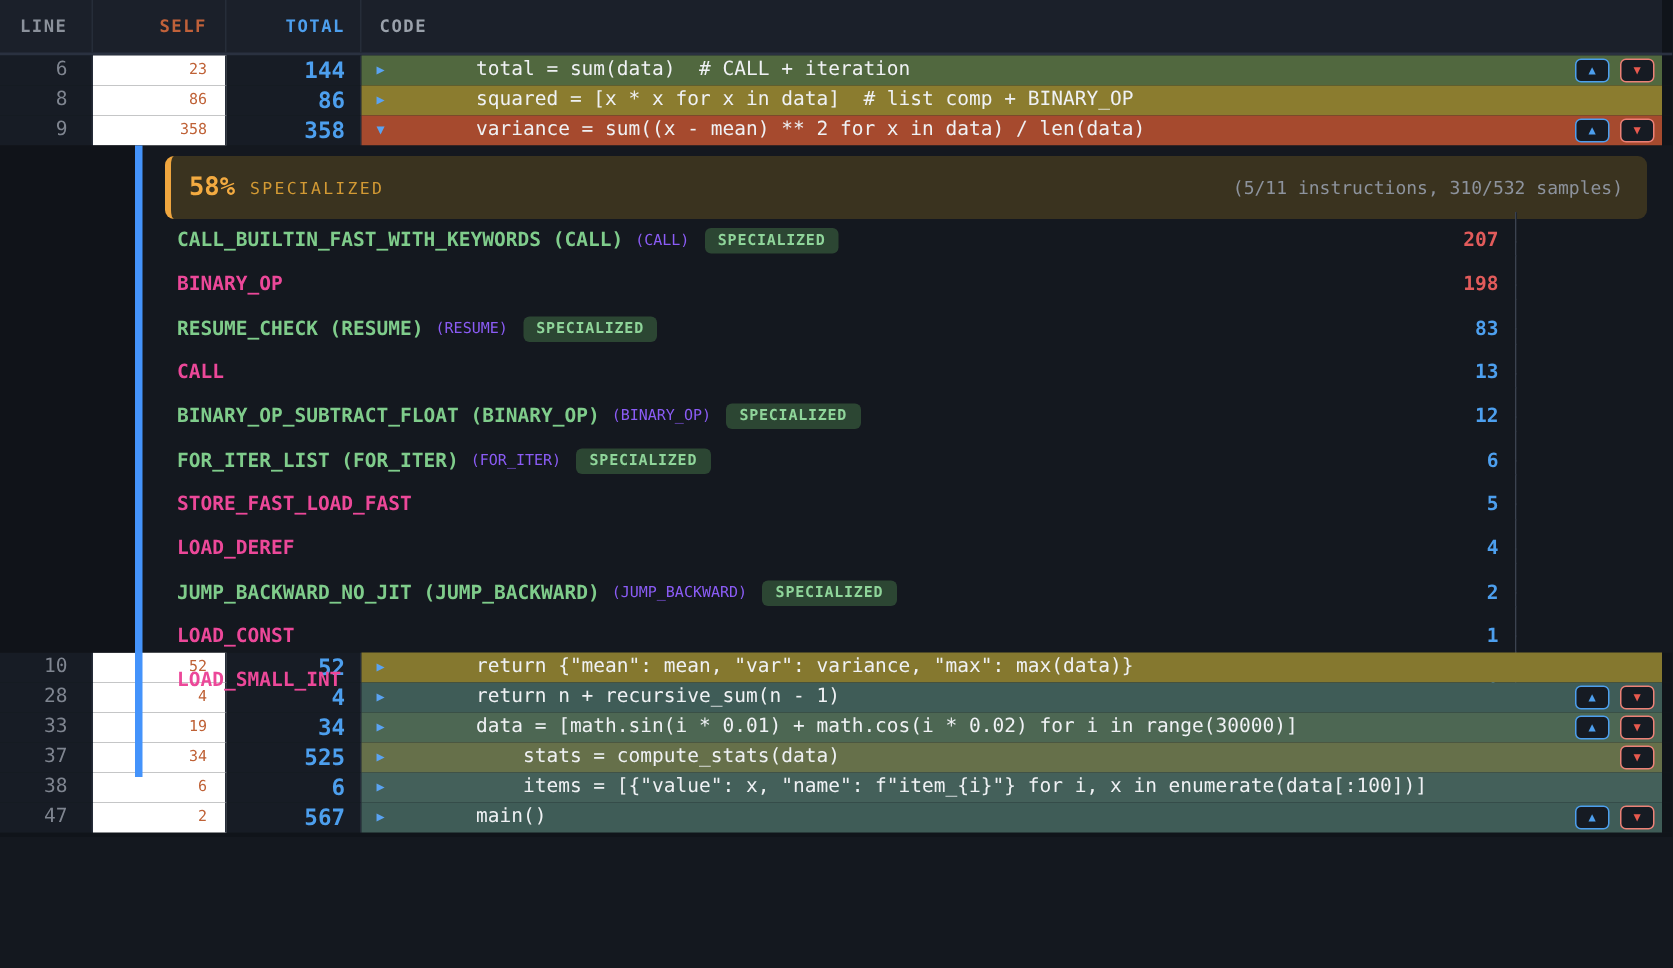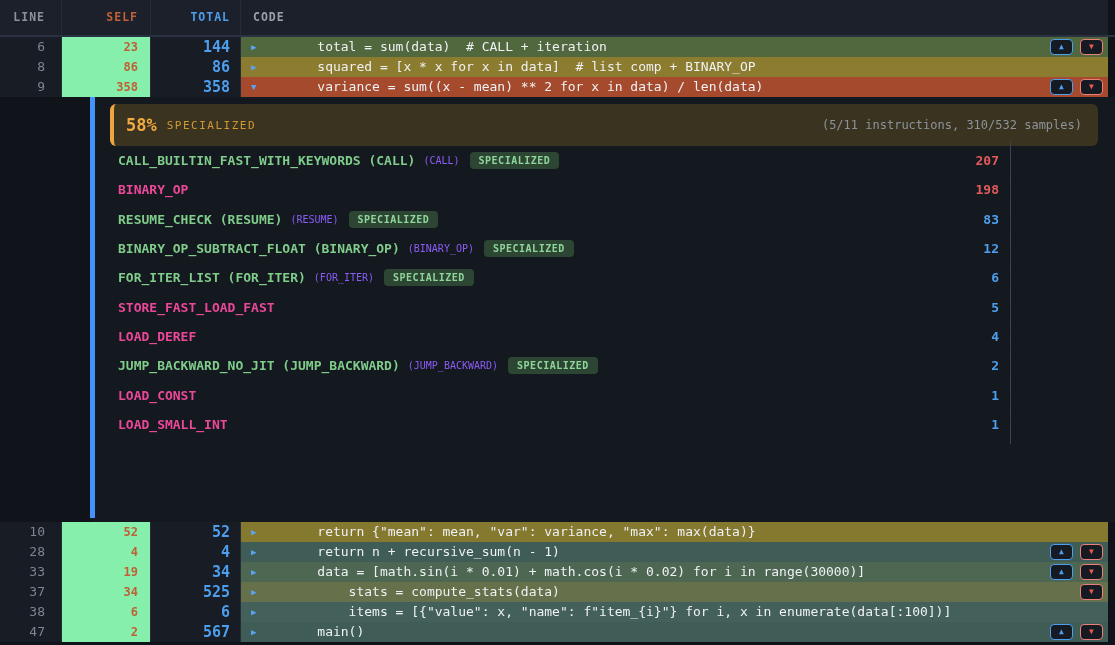--- a/index.html
+++ b/index.html
@@ -33,21 +33,21 @@
   .c-line  { text-align: right; padding-right: 16px; border-right: 1px solid #262d39; }
   .c-self  { text-align: right; padding-right: 12px; border-right: 1px solid #262d39; }
   .c-total { text-align: right; padding-right: 10px; border-right: 1px solid #262d39; }
   .c-code  { text-align: left;  padding-left: 12px; position: relative; }
   .c-gutter { background: #10141a; border-right: none; }
   .thead .c-self  { color: #c0613a; }
   .thead .c-total { color: #4d9fee; }
   .thead .c-code  { color: #9aa1ab; }
 
   .crow .c-line  { font-size: 13px; line-height: 20px; color: #7f8590; background: #171c25; }
-  .crow .c-self  { font-size: 12px; line-height: 20px; font-weight: bold; color: #bf6136; background: #86efac; }
+  .crow .c-self  { font-size: 10px; line-height: 20px; font-weight: normal; color: #bf6136; background: #ffffff; }
   .crow .c-total { font-size: 15px; line-height: 20px; font-weight: bold; color: #4d9fee; background: #171c25; }
   .crow .c-code  { padding-left: 0; display: flex; align-items: center; }
   .expander {
     position: absolute; left: 10px; top: 0;
     font-size: 9px; line-height: 20px; color: #5aa3f2;
     cursor: pointer;
   }
   .src {
     font-family: "DejaVu Sans Mono", monospace;
     font-size: 13px; line-height: 20px;
@@ -63,21 +63,21 @@
     border-radius: 4px;
     background: #161b23;
     font-size: 8px; line-height: 12px;
     text-align: center; cursor: pointer;
     font-family: inherit; padding: 0;
   }
   .navbtn.up   { border: 1.5px solid #4d9fee; color: #4d9fee; }
   .navbtn.down { border: 1.5px solid #ec8177; color: #e8594e; }
 
   
-  .panel { position: relative; height: 425px; background: #14181f; }
+  .panel { position: relative; height: 338px; background: #14181f; }
   .panel-leftdark { position: absolute; left: 0; top: 0; width: 90px; height: 100%; background: #101319; }
   .panel-accent { position: absolute; left: 90px; top: 0; width: 5px; height: 421px; background: #4493fb; }
   .banner {
     position: absolute; left: 110px; right: 17px; top: 7px; height: 42px;
     background: #3a331f;
     border-left: 4px solid #efa63f;
     border-radius: 6px;
     display: flex; align-items: center;
     padding: 0 16px 0 12px;
   }
@@ -219,20 +219,30 @@
     <span class="ibase">(RESUME)</span>
     <span class="ibadge">SPECIALIZED</span>
     <span class="isamples" style="color: rgb(77, 159, 238);">83</span>
     <span class="iheat">
       <span class="heat-bar">
         <span class="heat-fill" style="display: block; width: 40.1%; background: linear-gradient(90deg, rgb(39, 180, 218), rgb(245, 146, 30));"></span>
       </span>
     </span>
   </div>
 
+  <div class="irow">
+    <span class="iname white">CALL</span>
+
+    <span class="isamples" style="color: rgb(77, 159, 238);">13</span>
+    <span class="iheat">
+      <span class="heat-bar">
+        <span class="heat-fill" style="display: block; width: 6.3%; background: linear-gradient(90deg, rgb(39, 180, 218), rgb(245, 146, 30));"></span>
+      </span>
+    </span>
+  </div>
 
   <div class="irow">
     <span class="iname green">BINARY_OP_SUBTRACT_FLOAT (BINARY_OP)</span>
     <span class="ibase">(BINARY_OP)</span>
     <span class="ibadge">SPECIALIZED</span>
     <span class="isamples" style="color: rgb(77, 159, 238);">12</span>
     <span class="iheat">
       <span class="heat-bar">
         <span class="heat-fill" style="display: block; width: 5.8%; background: linear-gradient(90deg, rgb(39, 180, 218), rgb(245, 146, 30));"></span>
       </span>

